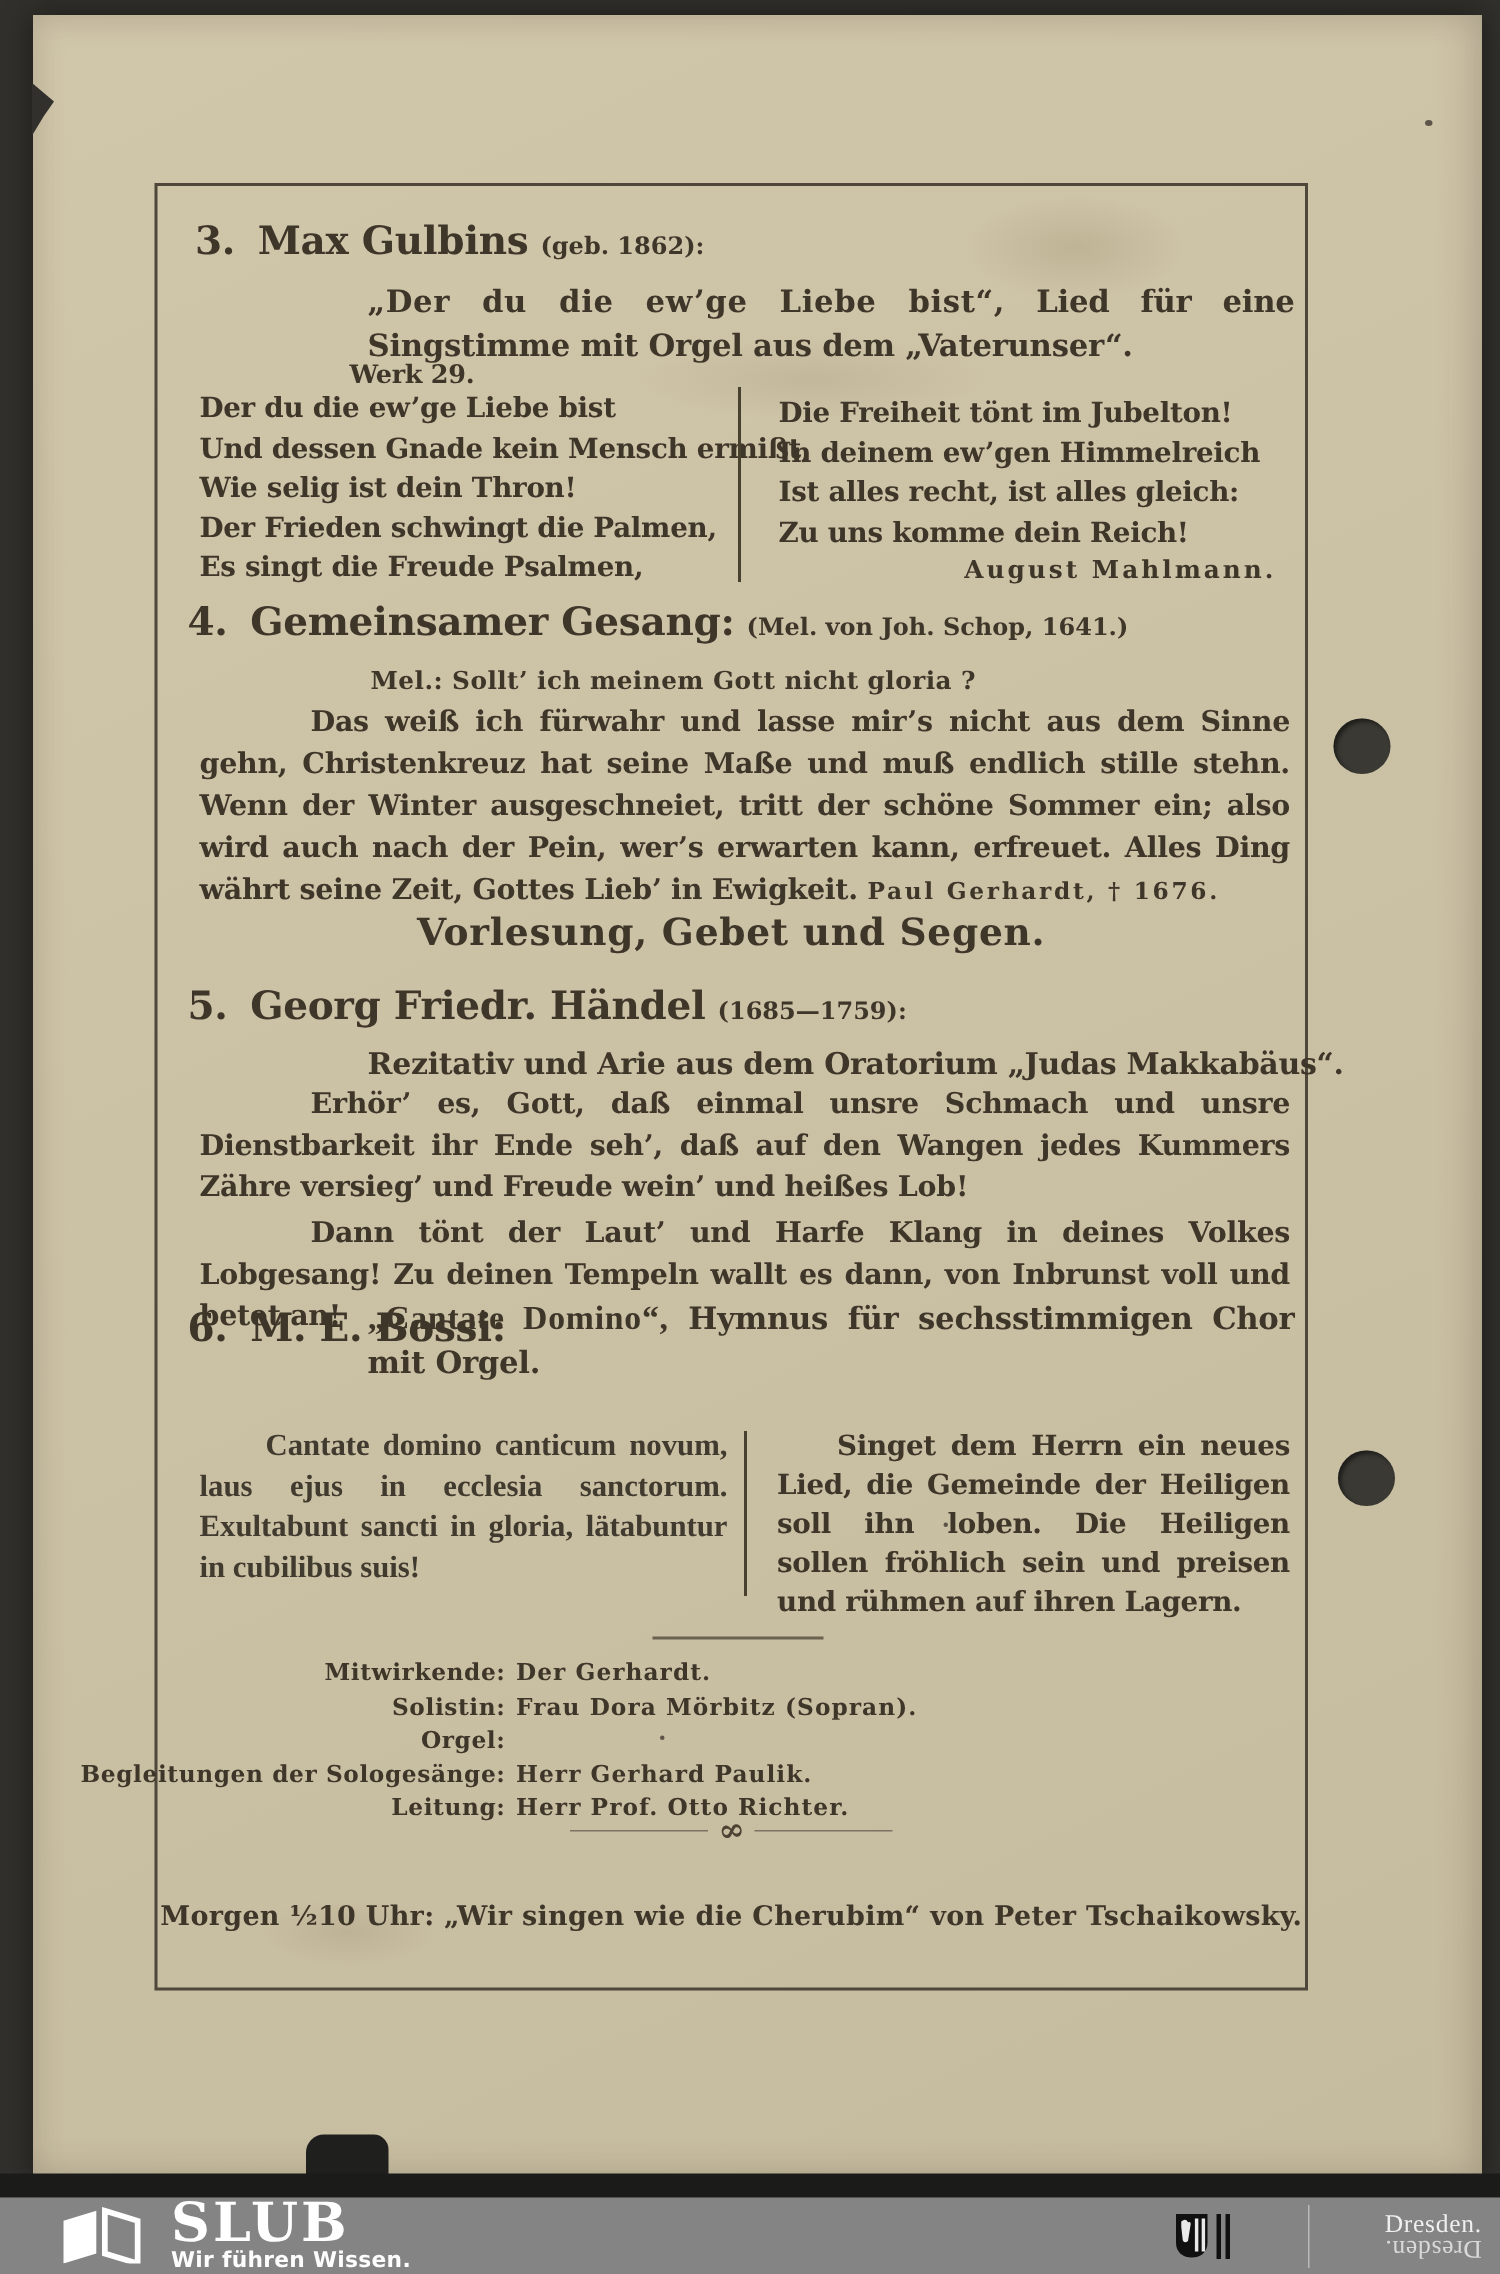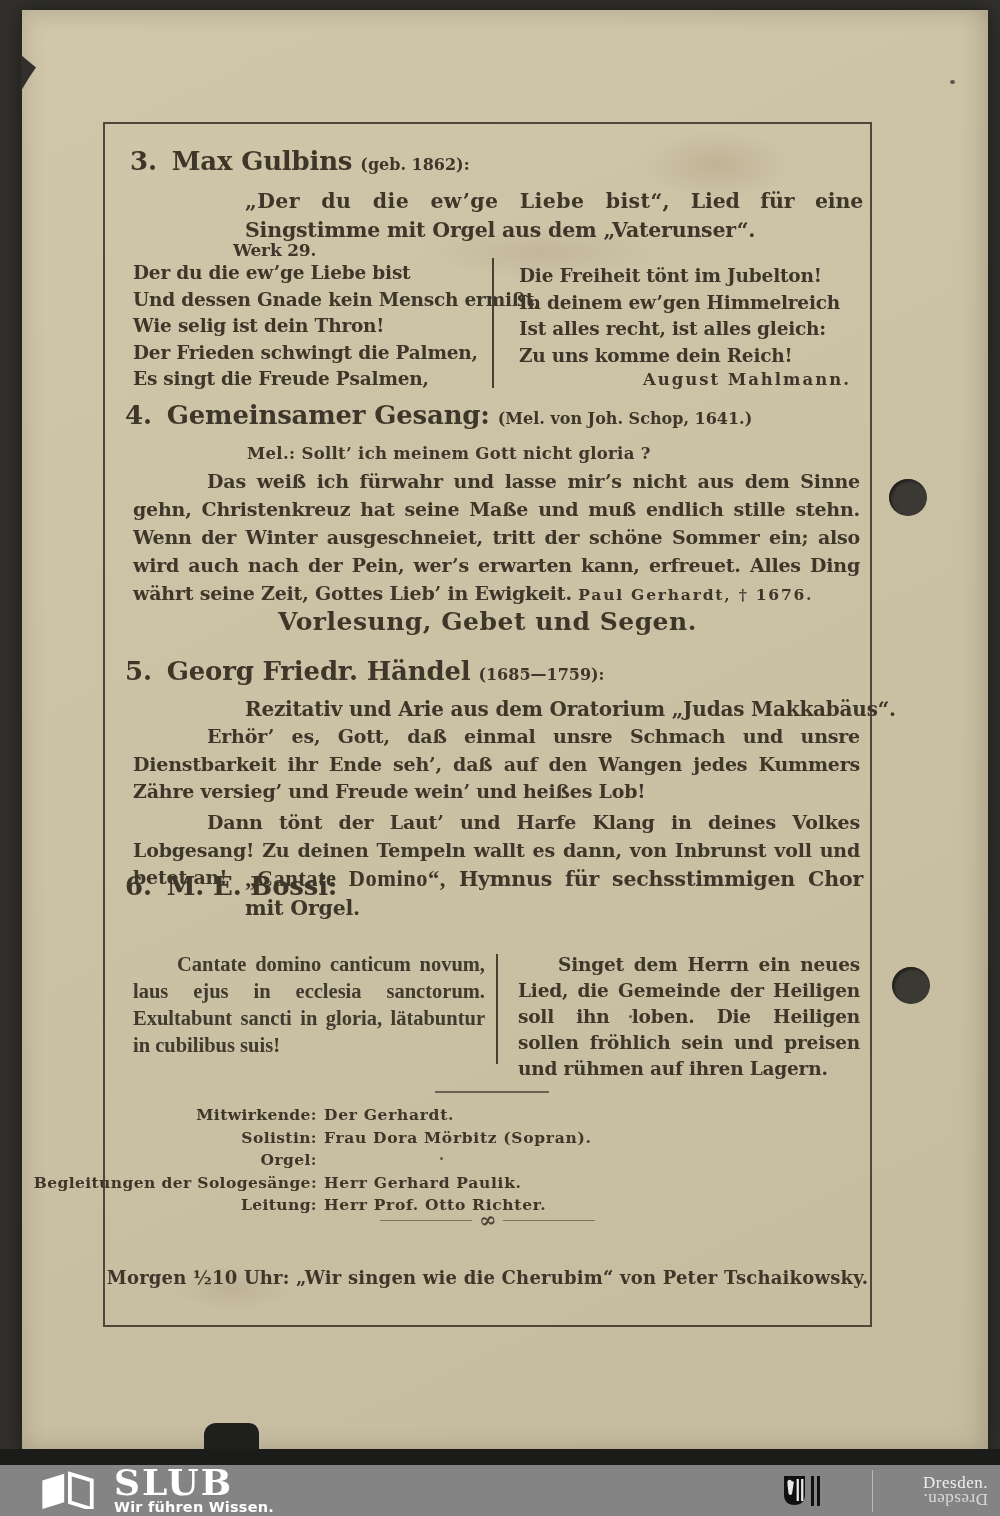--- a/index.html
+++ b/index.html
@@ -66,21 +66,21 @@
   #s6-head{left:20px;top:747px;}
   #s6-title{left:140px;top:740px;width:618px;font-size:20.5px;line-height:29px;text-align:justify;}
   #s6-title .cantate{font-family:"Liberation Serif",serif;font-size:22.5px;letter-spacing:0.5px;}
 
   #latin-col{left:28px;top:827px;width:352px;font-size:20.5px;line-height:27px;text-align:justify;text-indent:44px;}
   #col-divider{left:391px;top:830px;width:2px;height:110px;background:#49412f;}
   #german-col{left:413px;top:828px;width:342px;font-size:18.5px;line-height:26px;text-align:justify;text-indent:40px;}
 
   #rule-small{left:330px;top:967px;width:114px;height:2px;background:#6b6252;}
 
-  #credits{left:16px;top:981px;width:724px;font-size:15.5px;}
+  #credits{left:36px;top:981px;width:724px;font-size:15.5px;}
   .credit-row{position:relative;height:22.5px;white-space:nowrap;}
   .credit-label{position:absolute;right:calc(100% - 196px);letter-spacing:0.4px;white-space:nowrap;}
   .credit-value{position:absolute;left:203px;letter-spacing:0.7px;white-space:nowrap;}
 
   #ornament{left:0;top:1089px;width:100%;display:flex;align-items:center;justify-content:center;gap:7px;}
   #ornament .line{width:92px;height:1px;background:#7c7365;}
   #ornament .glyph{font-size:21px;color:#4c4335;line-height:14px;transform:rotate(-8deg);}
 
   #announce{left:0;top:1131px;width:100%;text-align:center;font-size:18px;letter-spacing:0.2px;white-space:nowrap;margin-top:12px;}
 

